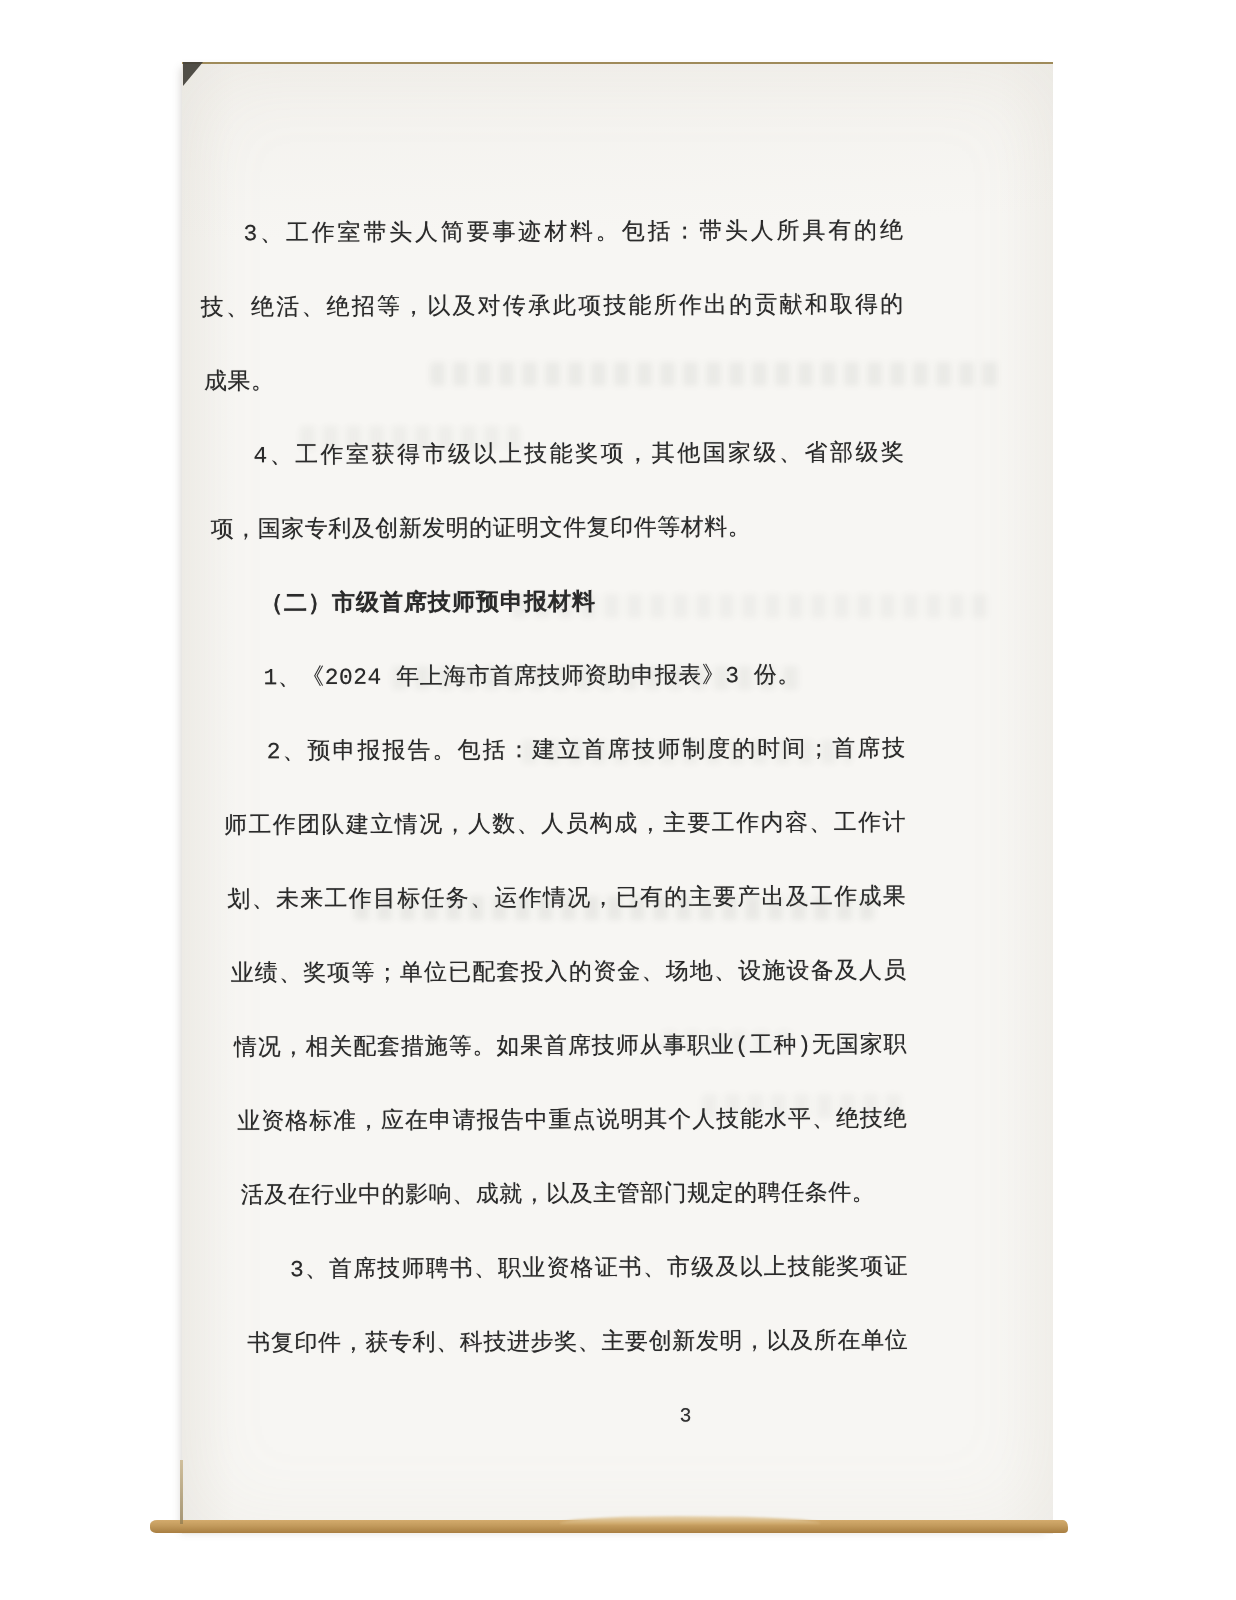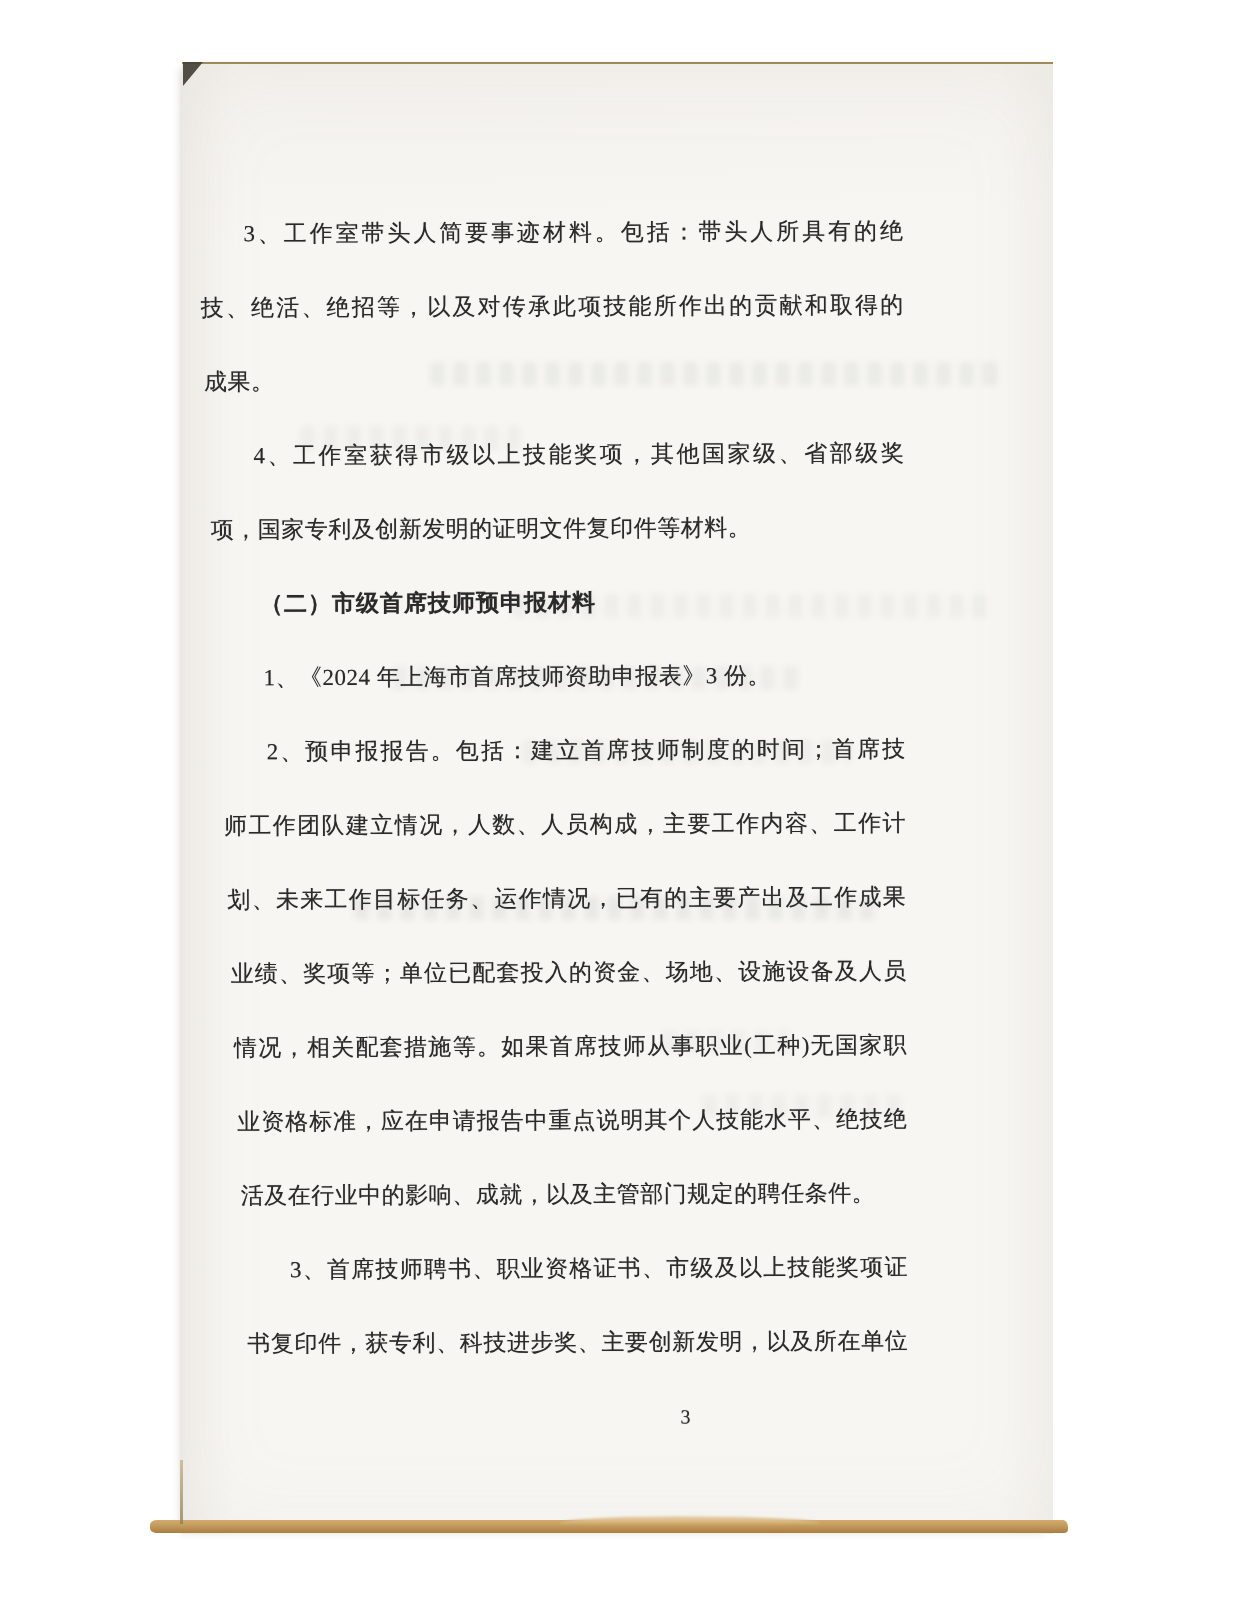--- a/index.html
+++ b/index.html
@@ -4,21 +4,21 @@
 <style>
   html,body{margin:0;padding:0;}
   body{
     width:1236px;height:1600px;
     background:#ffffff;
     overflow:hidden;
     position:relative;
     font-family:"Liberation Serif","DejaVu Serif",serif;
   }
   
-  .scan-wrap{position:absolute;inset:0;}
+  .scan-wrap{position:absolute;inset:0;font-family:Liberation Mono, monospace;}
   .paper{
     position:absolute;
     left:182px;top:62px;
     width:871px;height:1470px;
     background:
       linear-gradient(178deg, rgba(235,232,226,0.35) 0%, rgba(255,255,255,0) 12%),
       linear-gradient(90deg, rgba(225,222,214,0.30) 0%, rgba(255,255,255,0) 6%, rgba(255,255,255,0) 94%, rgba(232,229,222,0.25) 100%),
       #f7f6f3;
     border-top:2px solid #9f8b5a;
     box-shadow:-5px 2px 8px -4px rgba(90,85,70,0.25), inset 0 0 90px rgba(190,180,160,0.10);

